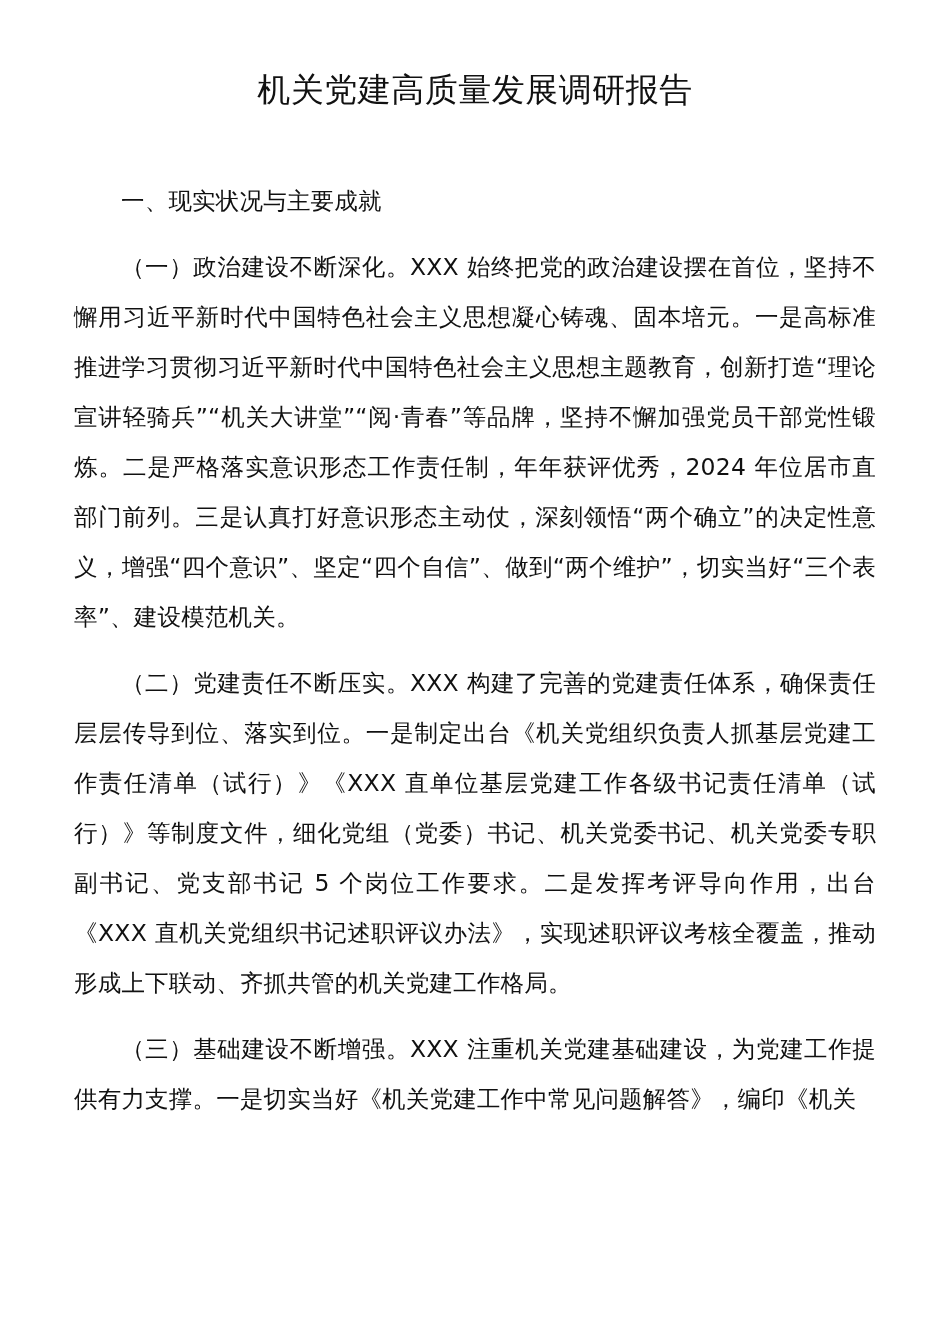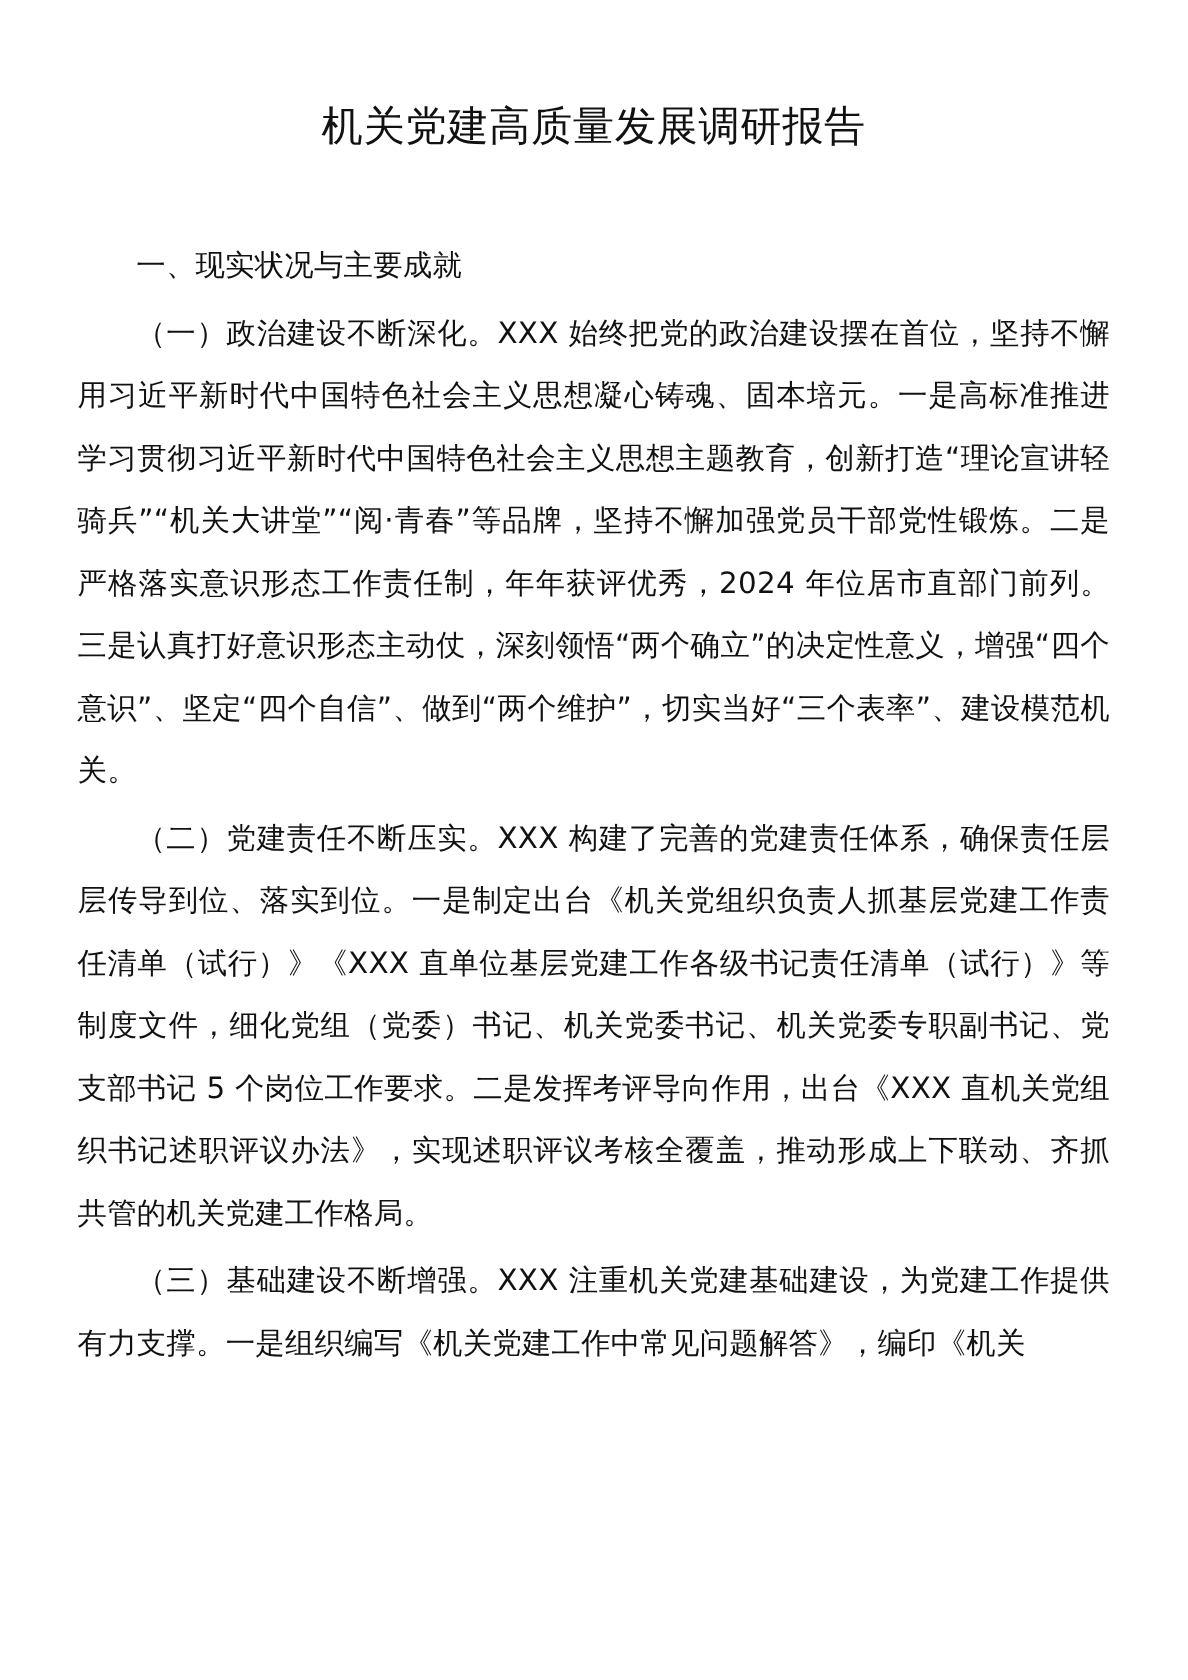--- a/index.html
+++ b/index.html
@@ -1,29 +1,29 @@
 <!DOCTYPE html>
 <html><head>
   <meta charset="utf-8">
   <style>
     html, body { margin: 0; padding: 0; background: #ffffff; }
     body { width: 950px; height: 1344px; overflow: hidden; position: relative;
       font-family: "DejaVu Sans", "Liberation Sans", sans-serif; color: #111111; }
-    .page { position: absolute; left: 58px; top: 73px; width: 834px; }
+    .page { position: absolute; left: 58px; top: 62px; width: 834px; }
     .title { text-align: center; font-size: 33px; line-height: 56px; margin: 0 0 58px 0;
       font-weight: normal; letter-spacing: 0.5px; }
-    .para { font-size: 23.5px; line-height: 50px; text-align: justify; margin: 4px;
+    .para { font-size: 23.5px; line-height: 50px; text-align: justify; margin: 16px;
       text-indent: 2em; letter-spacing: 0.2px; }
     .heading1 { margin-bottom: 0; }
     .bold { font-weight: normal; }
   </style>
 </head>
 <body>
 
 <div class="page">
   <h1 class="title">机关党建高质量发展调研报告</h1>
   <p class="para heading1">一、现实状况与主要成就</p>
   <div id="paras">
       <p class="para"><span>（一）政治建设不断深化。XXX 始终把党的政治建设摆在首位，坚持不懈用习近平新时代中国特色社会主义思想凝心铸魂、固本培元。</span><span class="bold">一是</span><span>高标准推进学习贯彻习近平新时代中国特色社会主义思想主题教育，创新打造“理论宣讲轻骑兵”“机关大讲堂”“阅·青春”等品牌，坚持不懈加强党员干部党性锻炼。</span><span class="bold">二是</span><span>严格落实意识形态工作责任制，年年获评优秀，2024 年位居市直部门前列。</span><span class="bold">三是</span><span>认真打好意识形态主动仗，深刻领悟“两个确立”的决定性意义，增强“四个意识”、坚定“四个自信”、做到“两个维护”，切实当好“三个表率”、建设模范机关。</span></p>
       <p class="para"><span>（二）党建责任不断压实。XXX 构建了完善的党建责任体系，确保责任层层传导到位、落实到位。</span><span class="bold">一是</span><span>制定出台《机关党组织负责人抓基层党建工作责任清单（试行）》《XXX 直单位基层党建工作各级书记责任清单（试行）》等制度文件，细化党组（党委）书记、机关党委书记、机关党委专职副书记、党支部书记 5 个岗位工作要求。</span><span class="bold">二是</span><span>发挥考评导向作用，出台《XXX 直机关党组织书记述职评议办法》，实现述职评议考核全覆盖，推动形成上下联动、齐抓共管的机关党建工作格局。</span></p>
-      <p class="para"><span>（三）基础建设不断增强。XXX 注重机关党建基础建设，为党建工作提供有力支撑。</span><span class="bold">一是</span><span>组织编写《机关党建工作中常见问题解答》，编印《机关</span></p>
+      <p class="para"><span>（三）基础建设不断增强。XXX 注重机关党建基础建设，为党建工作提供有力支撑。</span><span class="bold">一是</span><span>切实当好《机关党建工作中常见问题解答》，编印《机关</span></p>
     </div>
 </div>
 
 </body></html>

